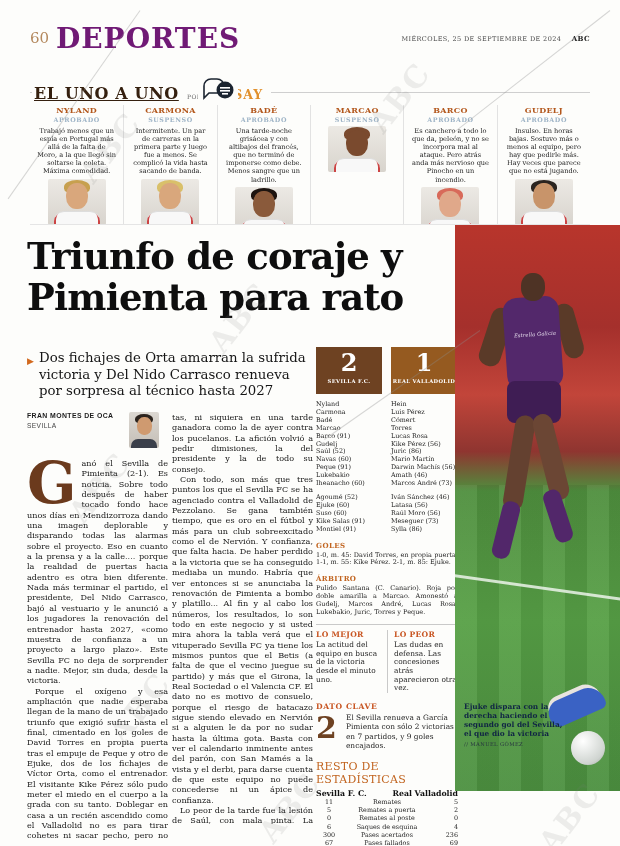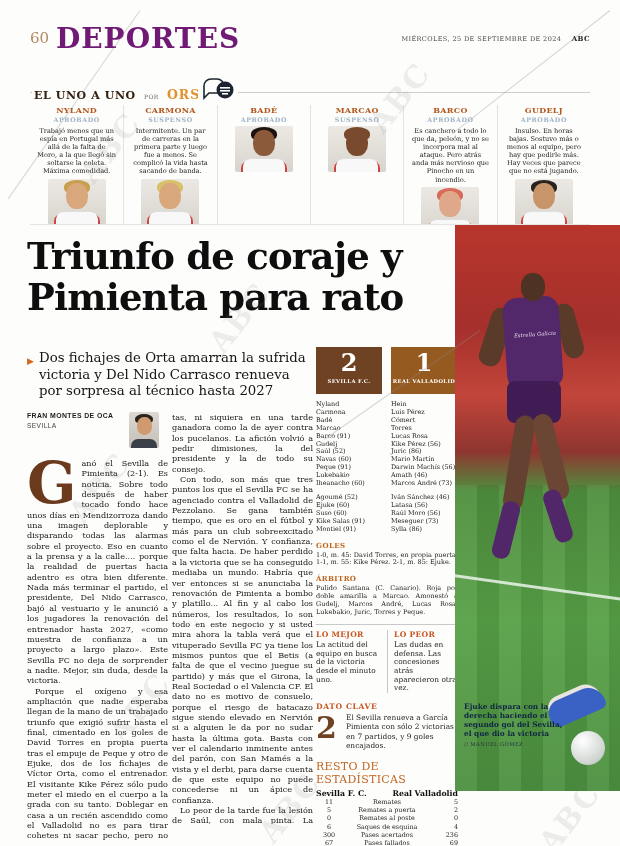--- a/index.html
+++ b/index.html
@@ -20,21 +20,21 @@
   .pagenum { position:absolute; left:0; top:3px; font-size:15px; color:#b4895e; }
   .section-title { position:absolute; left:26px; top:-4px; font-size:28px; font-weight:bold;
         color:#701a75; letter-spacing:1px; }
   .dateline { position:absolute; right:0; top:8px; font-size:6.5px; color:#4a4a4a; letter-spacing:.4px;}
   .dateline b { color:#222; margin-left:8px; font-size:7px;}
   
   .uno { position:absolute; left:30px; top:92px; width:560px; height:133px;
          border-top:1px solid #cfcfcf; border-bottom:1px solid #e5e5e5;}
   .uno-title { position:absolute; left:2px; top:-9px; background:#fdfdfb; padding:0 8px 0 2px;
          white-space:nowrap;}
-  .uno-title .t1 { font-size:11px; font-weight:bold; color:#35200f; letter-spacing:.6px;}
+  .uno-title .t1 { font-size:16px; font-weight:bold; color:#35200f; letter-spacing:.6px;text-decoration:underline;}
   .uno-title .t2 { font-size:6px; color:#666; margin:0 3px; letter-spacing:.5px;}
   .uno-title .t3 { font-size:12.5px; font-weight:bold; color:#e1902c; letter-spacing:1px;}
   .chat-ico { position:absolute; left:168px; top:-15px; background:#fdfdfb; padding:0 3px;}
   .uno-grid { display:grid; grid-template-columns:repeat(6,1fr); height:100%; padding-top:12px;}
   .pcol { padding:0 7px; text-align:center; overflow:hidden; position:relative;}
   .pcol + .pcol { border-left:1px solid #e2e2e2; }
   .pname { font-size:8px; font-weight:bold; color:#b3571c; letter-spacing:.3px;}
   .pverdict { font-size:6.3px; font-weight:bold; color:#9db3c6; letter-spacing:.6px; margin-top:1px;}
   .ptext { font-size:6.6px; line-height:8.1px; color:#222; margin-top:4px;}
   .avatar { position:relative; height:46px; margin:3px auto 0; width:58px;
@@ -184,20 +184,21 @@
         <div class="ptext">Intermitente. Un par de carreras en la primera parte y luego fue a menos. Se complicó la vida hasta sacando de banda.</div>
         <div class="avatar" style="--skin: #d9a77c; --hair: #d9c06a;">
             <div class="hair"></div>
             <div class="head"></div>
             <div class="shirt"></div>
           </div>
       </div>
       <div class="pcol">
         <div class="pname">BADÉ</div>
         <div class="pverdict">APROBADO</div>
+        <div class="ptext">Una tarde-noche grisácea y con altibajos del francés, que no terminó de imponerse como debe. Menos sangre que un ladrillo.</div>
         <div class="avatar" style="--skin: #8a5a3b; --hair: #1d1410;">
             <div class="hair"></div>
             <div class="head"></div>
             <div class="shirt"></div>
           </div>
       </div>
       <div class="pcol">
         <div class="pname">MARCAO</div>
         <div class="pverdict">SUSPENSO</div>
         <div class="avatar" style="--skin: #7a4a2e; --hair: #7a4a2e;">

